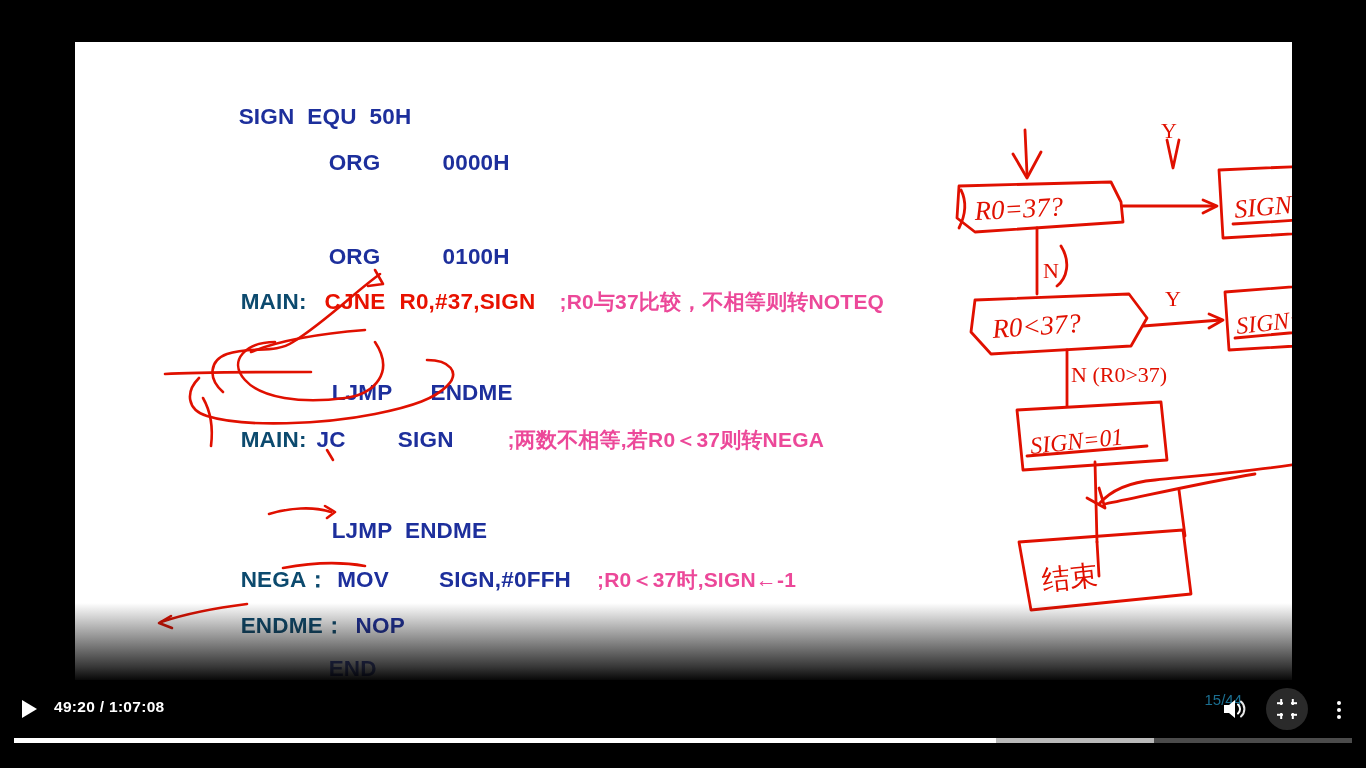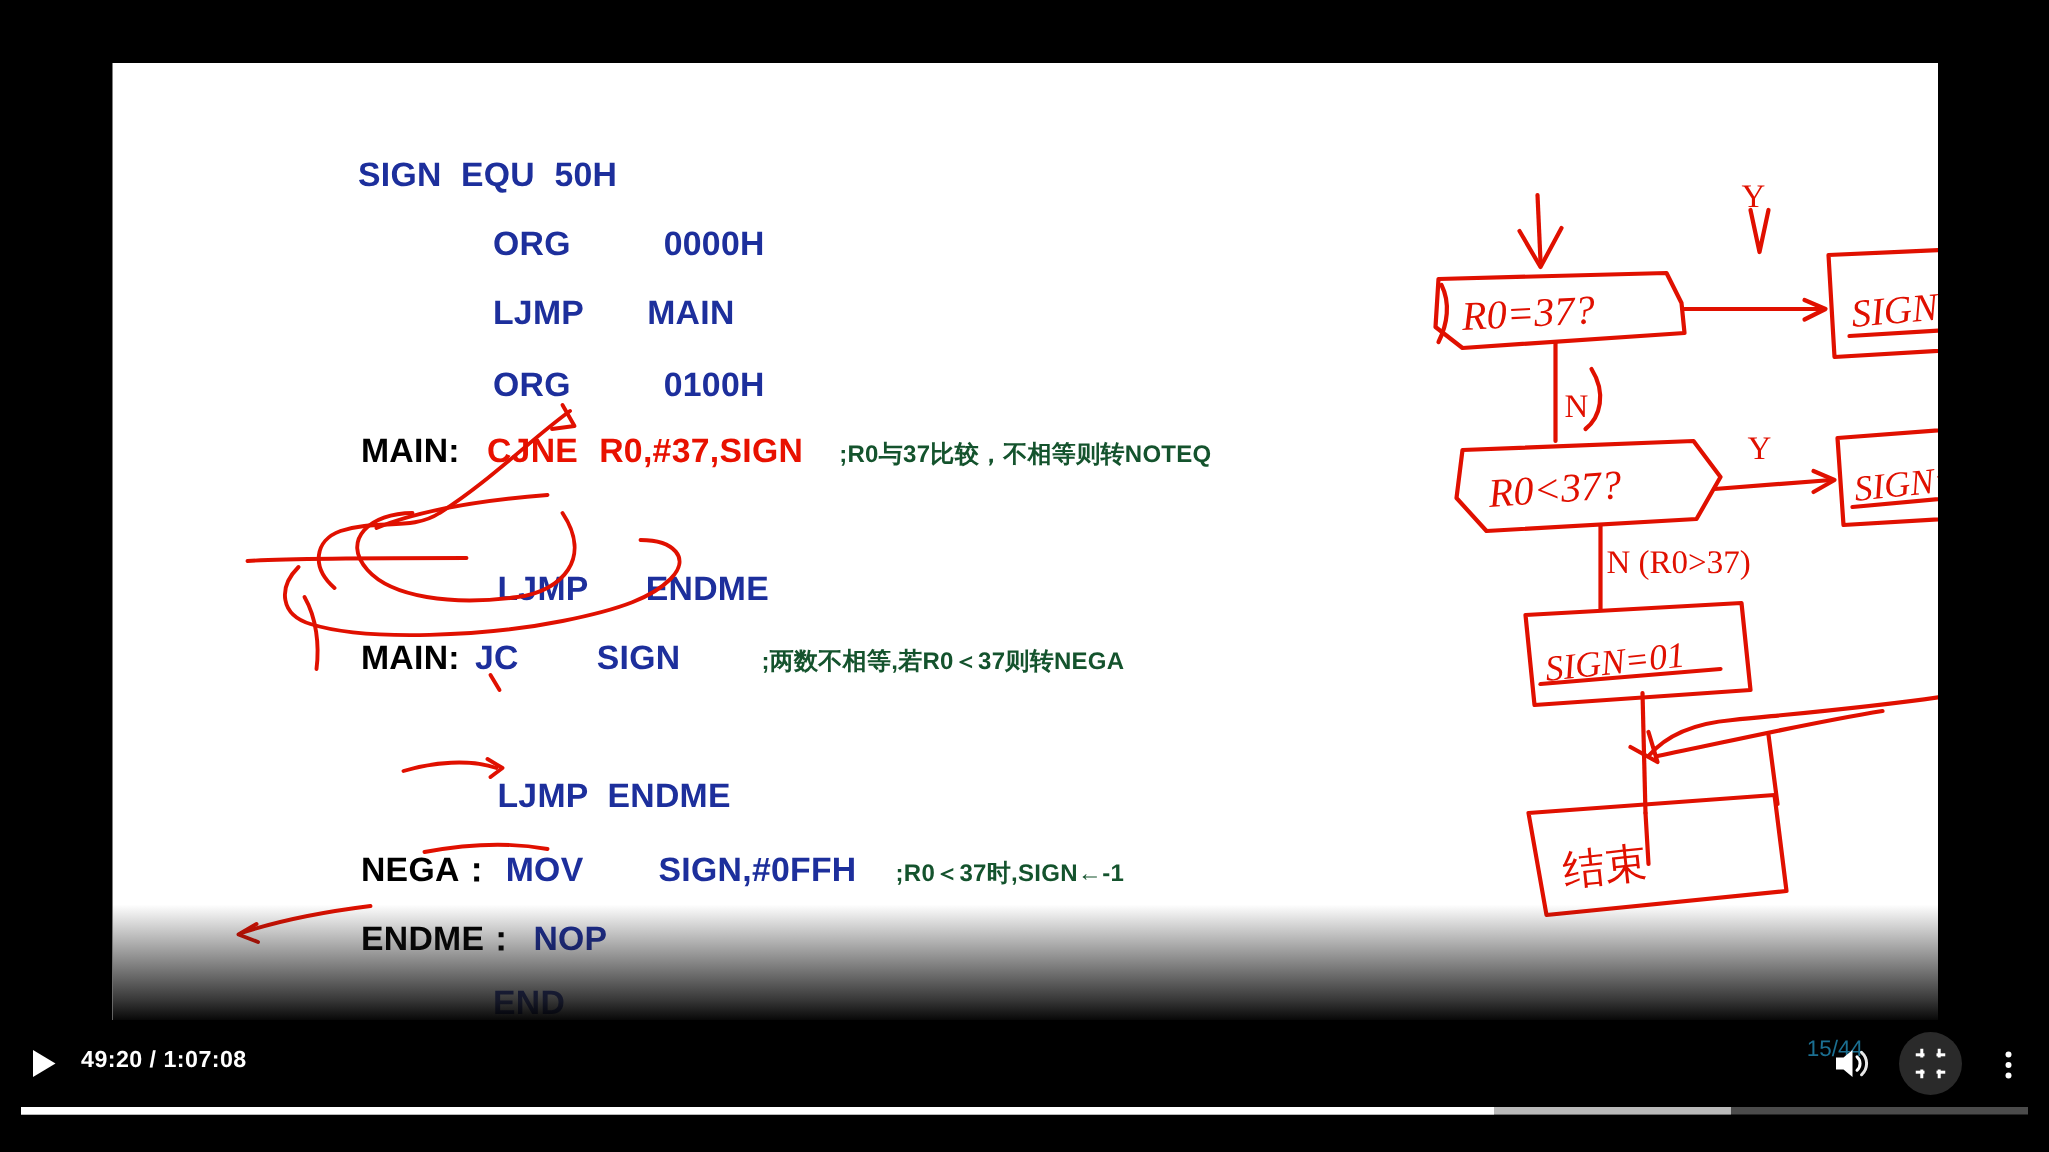--- a/index.html
+++ b/index.html
@@ -42,23 +42,23 @@
 
   .code-line {
     position: absolute;
     white-space: pre;
     font-family: "Liberation Sans", sans-serif;
     font-weight: bold;
     font-size: 22.5px;
     letter-spacing: 0.2px;
     color: #1d2f9c;
   }
-  .code-line .lbl   { color: #000000; }
+  .code-line .lbl   { color: #0c4a6e; }
   .code-line .red   { color: #e81100; }
-  .code-line .cmt   { color: #14532d; font-size: 16px; }
+  .code-line .cmt   { color: #ec4899; font-size: 21px; }
 
   
   .ln0  { left: 112px; top: 36px; }
   .ln1  { left: 202px; top: 82px; }
   .ln2  { left: 202px; top: 128px; }
   .ln3  { left: 202px; top: 176px; }
   .ln4  { left: 114px; top: 220px; }
   .ln5  { left: 205px; top: 266px; }
   .ln6  { left: 205px; top: 312px; }
   .ln7  { left: 114px; top: 358px; }
@@ -205,23 +205,20 @@
     <div class="code-layer">
 
       <div class="code-line ln0">
         <span>SIGN  EQU  50H</span>
       </div>
 
       <div class="code-line ln1">
         <span>ORG</span><span style="display:inline-block;width:62px"></span><span>0000H</span>
       </div>
 
-      <div class="code-line ln2">
-        <span>LJMP</span><span style="display:inline-block;width:42px"></span><span>MAIN</span>
-      </div>
 
       <div class="code-line ln3">
         <span>ORG</span><span style="display:inline-block;width:62px"></span><span>0100H</span>
       </div>
 
       <div class="code-line ln4">
         <span class="lbl">MAIN:</span><span style="display:inline-block;width:18px"></span><span class="red">CJNE</span><span style="display:inline-block;width:14px"></span><span class="red">R0,#37,SIGN</span><span style="display:inline-block;width:24px"></span><span class="cmt">;R0与37比较，不相等则转NOTEQ</span>
       </div>
 
 

